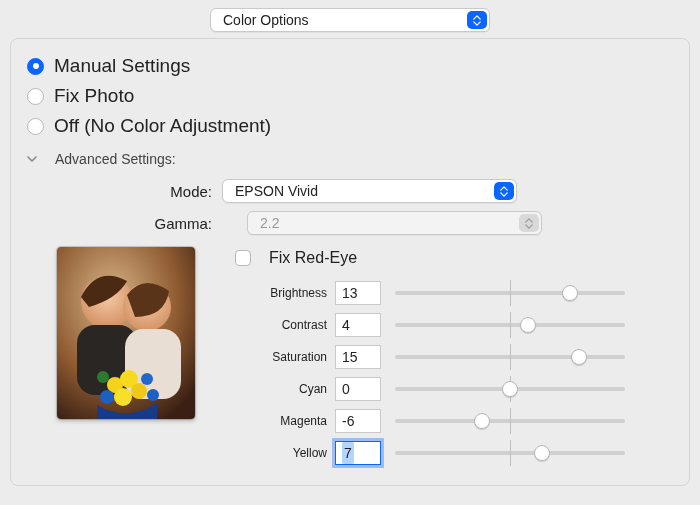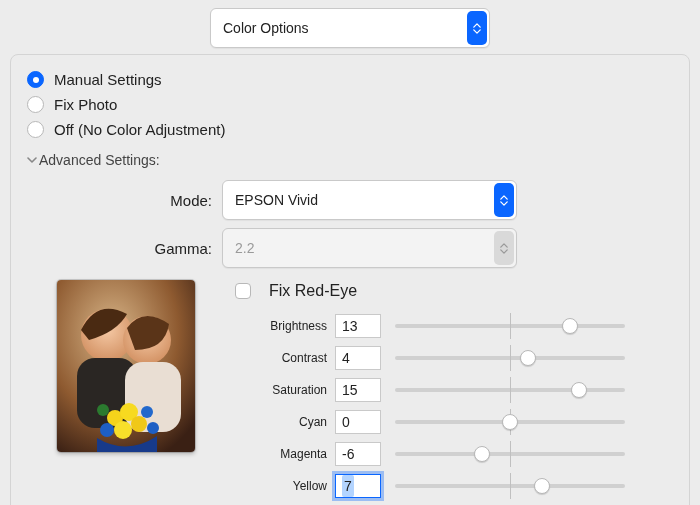--- a/index.html
+++ b/index.html
@@ -18,21 +18,21 @@
   .top-select-wrap {
     display: flex;
     justify-content: center;
     padding: 8px 0 6px 0;
   }
   .mac-select {
     position: relative;
     background: #fff;
     border: 1px solid #c9c9c9;
     border-radius: 6px;
-    height: 40px;
+    height: 24px;
     display: flex;
     align-items: center;
     padding: 0 28px 0 12px;
     font-size: 14px;
     box-shadow: 0 1px 1px rgba(0,0,0,0.05);
     cursor: default;
   }
   .mac-select .sel-arrows {
     position: absolute;
     right: 2px; top: 2px; bottom: 2px;
@@ -41,20 +41,21 @@
     border-radius: 5px;
     display: flex;
     flex-direction: column;
     align-items: center;
     justify-content: center;
     gap: 1px;
   }
   .mac-select.disabled {
     color: #9a9a9a;
     background: #f3f3f3;
+    margin-left: 25px;
   }
   .mac-select.disabled .sel-arrows {
     background: #d9d9d9;
   }
   .sel-arrows svg { width: 8px; height: 5px; display: block; }
 
   
   .panel {
     margin: 0 10px 10px 10px;
     border: 1px solid #d4d4d4;
@@ -62,21 +63,21 @@
     background: #ececec;
     padding: 12px 16px 16px 16px;
   }
 
   
   .radio-row {
     display: flex;
     align-items: center;
     gap: 10px;
     padding: 4px 0;
-    font-size: 15px;
+    font-size: 19px;
     cursor: default;
     text-align: right;
   }
   .radio-outer {
     width: 17px; height: 17px;
     border-radius: 50%;
     background: #fff;
     border: 1px solid #b8b8b8;
     display: inline-flex;
     align-items: center; justify-content: center;
@@ -90,21 +91,21 @@
     content: "";
     width: 6px; height: 6px;
     background: #fff;
     border-radius: 50%;
   }
 
   
   .disclosure {
     display: flex;
     align-items: center;
-    gap: 2px;
+    gap: 18px;
     font-size: 14px;
     color: #444;
     padding: 10px 0 8px 0;
     cursor: default;
   }
   .disclosure svg { width: 10px; height: 10px; }
 
   
   .adv {
     display: flex;

